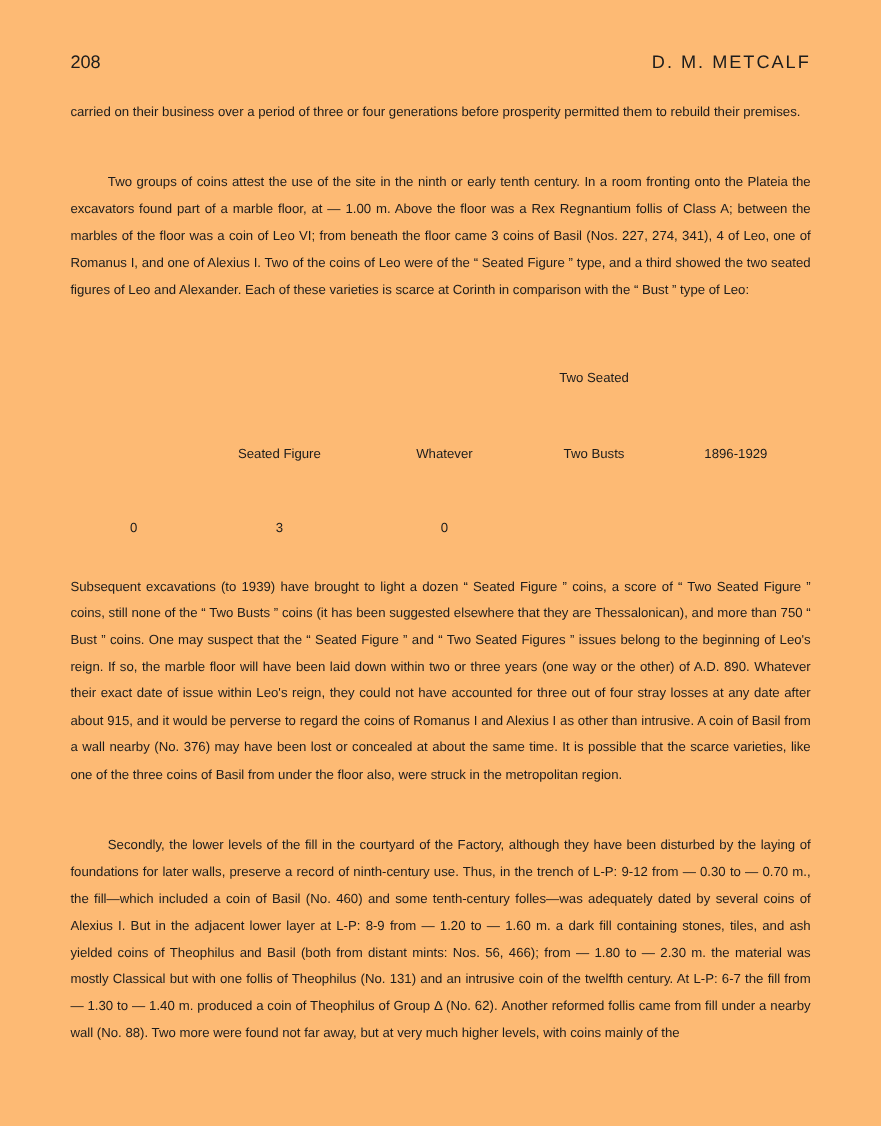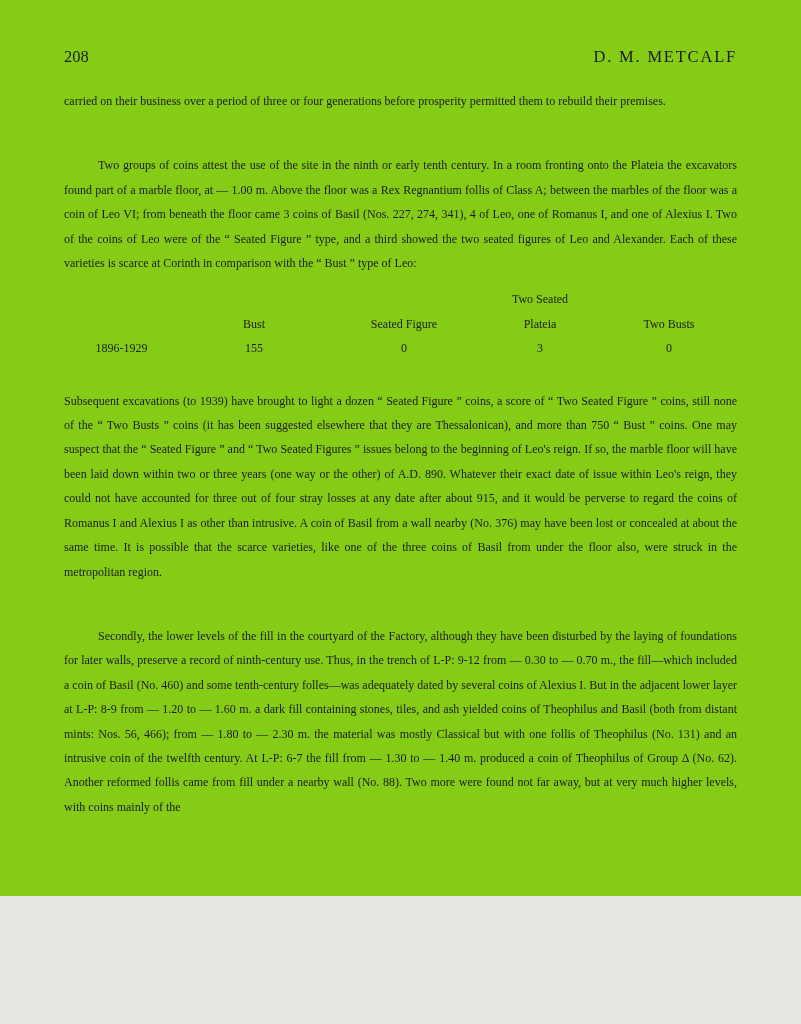--- a/index.html
+++ b/index.html
@@ -5,24 +5,24 @@
   * { margin: 0; padding: 0; box-sizing: border-box; }
 
   html, body {
     width: 801px;
     height: 1024px;
     background: #e8e6e1;
   }
 
   .page {
     width: 801px;
-    height: 896px;
-    background: #84cc16;
+    height: 1024px;
+    background: #fdba74;
     color: #1c1c1c;
-    font-family: Liberation Serif, serif;
+    font-family: Liberation Sans, sans-serif;
     overflow: hidden;
     padding: 46px 64px 0 64px;
   }
 
   
   .running-header {
     position: relative;
     height: 22px;
     margin-bottom: 21px;
     font-size: 16.5px;
@@ -54,20 +54,21 @@
   
   .coin-table {
     display: grid;
     grid-template-columns: 115px 150px 150px 122px 136px;
     margin: 12px 0 28px 0;
   }
   .coin-table .cell {
     text-align: center;
     line-height: 24.4px;
     white-space: nowrap;
+    margin-top: 44px;
   }
   .coin-table .cell.row-label {
     text-align: center;
   }
 </style>
 </head>
 <body>
 
 <div class="page">
 
@@ -84,27 +85,25 @@
 
     <div class="coin-table">
 
       <div class="cell"></div>
       <div class="cell"></div>
       <div class="cell"></div>
       <div class="cell">Two Seated</div>
       <div class="cell"></div>
 
       <div class="cell"></div>
-      <div class="cell">Bust</div>
       <div class="cell">Seated Figure</div>
-      <div class="cell">Plateia</div>
+      <div class="cell">Whatever</div>
       <div class="cell">Two Busts</div>
 
       <div class="cell row-label">1896-1929</div>
-      <div class="cell">155</div>
       <div class="cell">0</div>
       <div class="cell">3</div>
       <div class="cell">0</div>
     </div>
 
     <p class="para">Subsequent excavations (to 1939) have brought to light a dozen “ Seated Figure ” coins, a score of “ Two Seated Figure ” coins, still none of the “ Two Busts ” coins (it has been suggested elsewhere that they are Thessalonican), and more than 750 “ Bust ” coins. One may suspect that the “ Seated Figure ” and “ Two Seated Figures ” issues belong to the beginning of Leo's reign. If so, the marble floor will have been laid down within two or three years (one way or the other) of A.D. 890. Whatever their exact date of issue within Leo's reign, they could not have accounted for three out of four stray losses at any date after about 915, and it would be perverse to regard the coins of Romanus I and Alexius I as other than intrusive. A coin of Basil from a wall nearby (No. 376) may have been lost or concealed at about the same time. It is possible that the scarce varieties, like one of the three coins of Basil from under the floor also, were struck in the metropolitan region.</p>
 
     <p class="para indent">Secondly, the lower levels of the fill in the courtyard of the Factory, although they have been disturbed by the laying of foundations for later walls, preserve a record of ninth-century use. Thus, in the trench of L-P: 9-12 from — 0.30 to — 0.70 m., the fill—which included a coin of Basil (No. 460) and some tenth-century folles—was adequately dated by several coins of Alexius I. But in the adjacent lower layer at L-P: 8-9 from — 1.20 to — 1.60 m. a dark fill containing stones, tiles, and ash yielded coins of Theophilus and Basil (both from distant mints: Nos. 56, 466); from — 1.80 to — 2.30 m. the material was mostly Classical but with one follis of Theophilus (No. 131) and an intrusive coin of the twelfth century. At L-P: 6-7 the fill from — 1.30 to — 1.40 m. produced a coin of Theophilus of Group Δ (No. 62). Another reformed follis came from fill under a nearby wall (No. 88). Two more were found not far away, but at very much higher levels, with coins mainly of the</p>
 
   </div>

